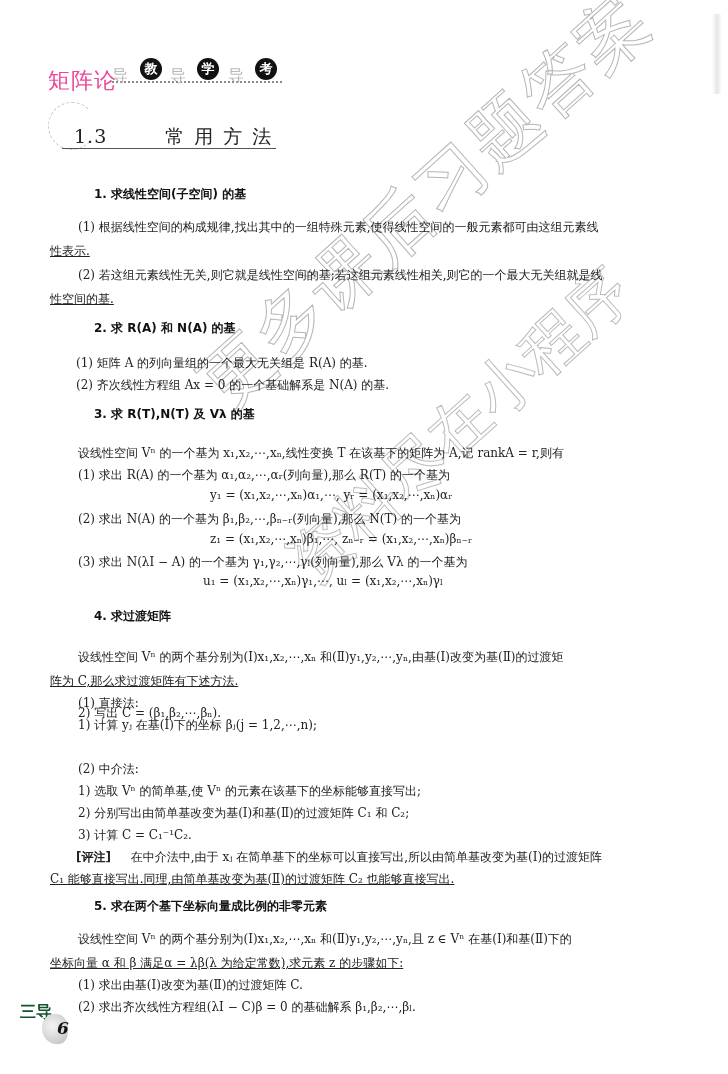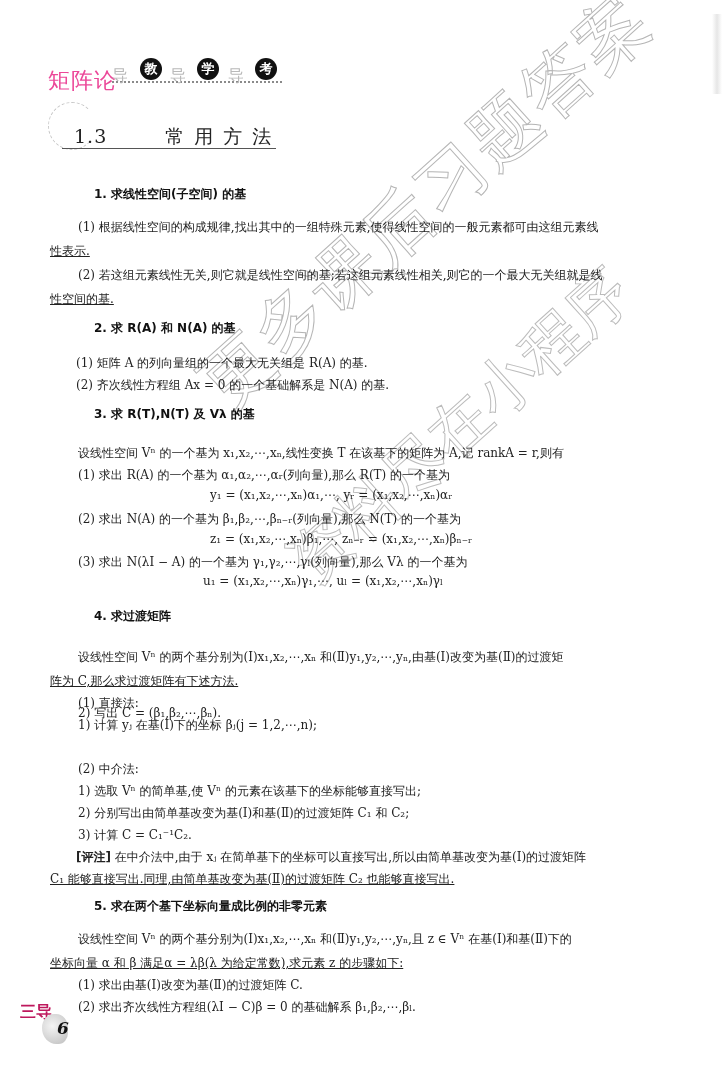--- a/index.html
+++ b/index.html
@@ -24,21 +24,21 @@
   .p { font-size:12px; line-height:18px; color:#222; white-space:nowrap; }
   .ind { left:78px; }
   .flush { left:50px;text-decoration:underline; }
   .eq { font-size:12px; color:#222; white-space:nowrap; }
 
   .watermark { left:180px; top:360px; font-family:"DejaVu Sans", sans-serif; font-size:70px; color:rgba(0,0,0,0.0);
                -webkit-text-stroke:1px rgba(120,120,120,0.55); transform:rotate(-42deg); transform-origin:left top; white-space:nowrap; letter-spacing:2px; }
   .watermark2 { left:270px; top:540px; font-family:"DejaVu Sans", sans-serif; font-size:62px; color:rgba(0,0,0,0);
                -webkit-text-stroke:1px rgba(120,120,120,0.5); transform:rotate(-42deg); transform-origin:left top; white-space:nowrap; }
 
-  .footer-sanda { left:20px; top:1002px; font-family:"DejaVu Sans", sans-serif; font-weight:bold; font-size:16px; color:#be185d; }
+  .footer-sanda { left:20px; top:1002px; font-family:"DejaVu Sans", sans-serif; font-weight:bold; font-size:16px; color:#14532d; }
   .footer-page { left:42px; top:1014px; width:26px; height:30px; border-radius:50% 50% 40% 60%; background:radial-gradient(circle at 40% 40%, #f4f4f4, #bdbdbd); }
   .footer-num { left:57px; top:1018px; font-family:"DejaVu Serif", serif; font-weight:bold; font-style:italic; font-size:17px; color:#111; }
   .edge-shadow { left:712px; top:14px; width:10px; height:80px; background:linear-gradient(90deg,#fff,#e6e6e6,#fff); }
 </style>
 </head>
 <body>
 
 <div class="abs hdr-book">矩阵论</div>
 <div class="abs hdr-line"></div>
 <div class="abs hdr-ghost" style="left:112px">导</div>
@@ -82,21 +82,21 @@
 <div class="abs p flush" style="top:672px">阵为 C,那么求过渡矩阵有下述方法.</div>
 <div class="abs p ind" style="top:694px">(1) 直接法:</div>
 <div class="abs p ind" style="top:716px">1) 计算 yⱼ 在基(Ⅰ)下的坐标 βⱼ(j = 1,2,⋯,n);</div>
 <div class="abs p ind" style="top:704px">2) 写出 C = (β₁,β₂,⋯,βₙ).</div>
 <div class="abs p ind" style="top:760px">(2) 中介法:</div>
 <div class="abs p ind" style="top:782px">1) 选取 Vⁿ 的简单基,使 Vⁿ 的元素在该基下的坐标能够直接写出;</div>
 <div class="abs p ind" style="top:804px">2) 分别写出由简单基改变为基(Ⅰ)和基(Ⅱ)的过渡矩阵 C₁ 和 C₂;</div>
 <div class="abs p ind" style="top:826px">3) 计算 C = C₁⁻¹C₂.</div>
 <div class="abs p" style="top:848px; left:76px">
   <span style="font-weight:bold; font-family:'DejaVu Sans', sans-serif;">[评注]</span>
-  <span style="margin-left:0">在中介法中,由于 xⱼ 在简单基下的坐标可以直接写出,所以由简单基改变为基(Ⅰ)的过渡矩阵</span>
+  <span style="margin-left:16px">在中介法中,由于 xⱼ 在简单基下的坐标可以直接写出,所以由简单基改变为基(Ⅰ)的过渡矩阵</span>
 </div>
 <div class="abs p flush" style="top:870px">C₁ 能够直接写出.同理,由简单基改变为基(Ⅱ)的过渡矩阵 C₂ 也能够直接写出.</div>
 
 <div class="abs h2" style="top:898px">5. 求在两个基下坐标向量成比例的非零元素</div>
 <div class="abs p ind" style="top:930px">设线性空间 Vⁿ 的两个基分别为(Ⅰ)x₁,x₂,⋯,xₙ 和(Ⅱ)y₁,y₂,⋯,yₙ,且 z ∈ Vⁿ 在基(Ⅰ)和基(Ⅱ)下的</div>
 <div class="abs p flush" style="top:954px">坐标向量 α 和 β 满足α = λβ(λ 为给定常数),求元素 z 的步骤如下:</div>
 <div class="abs p ind" style="top:976px">(1) 求出由基(Ⅰ)改变为基(Ⅱ)的过渡矩阵 C.</div>
 <div class="abs p ind" style="top:998px">(2) 求出齐次线性方程组(λI − C)β = 0 的基础解系 β₁,β₂,⋯,βₗ.</div>
 
 <div class="abs footer-sanda">三导</div>

